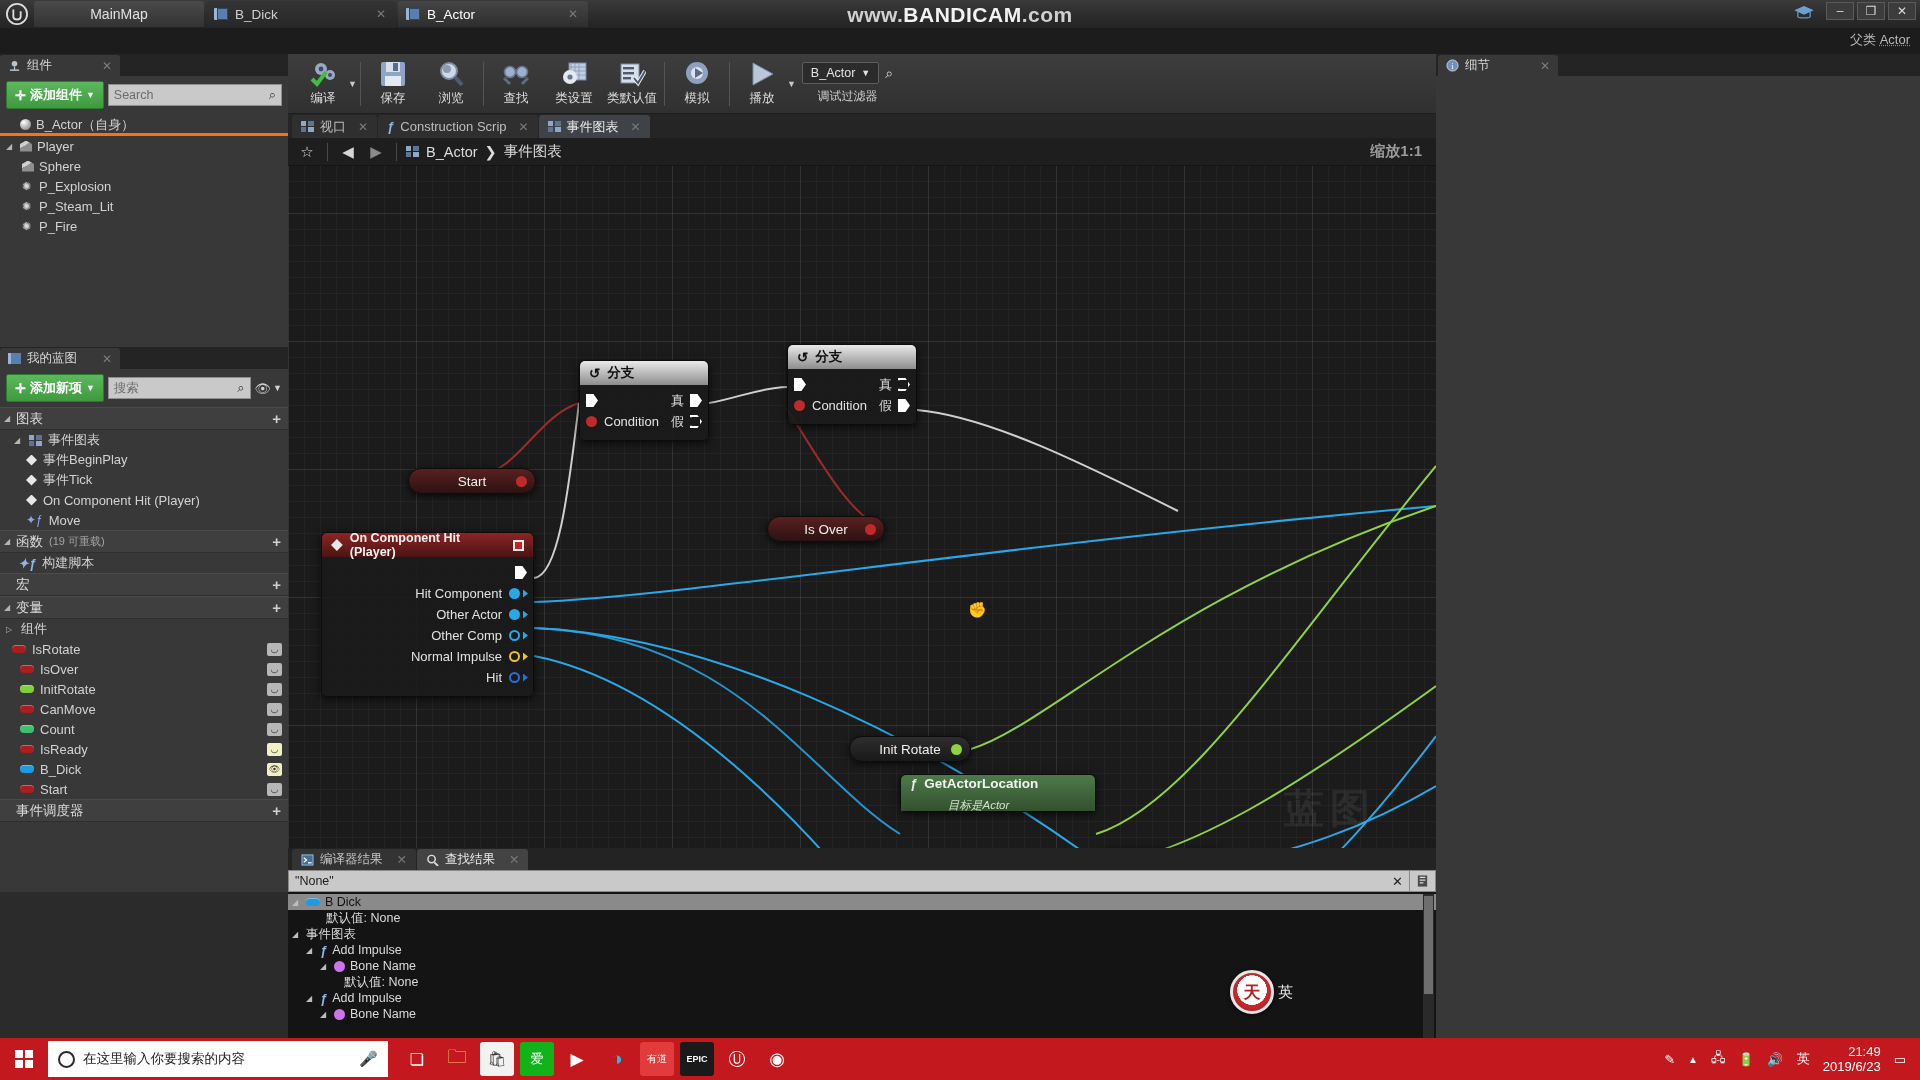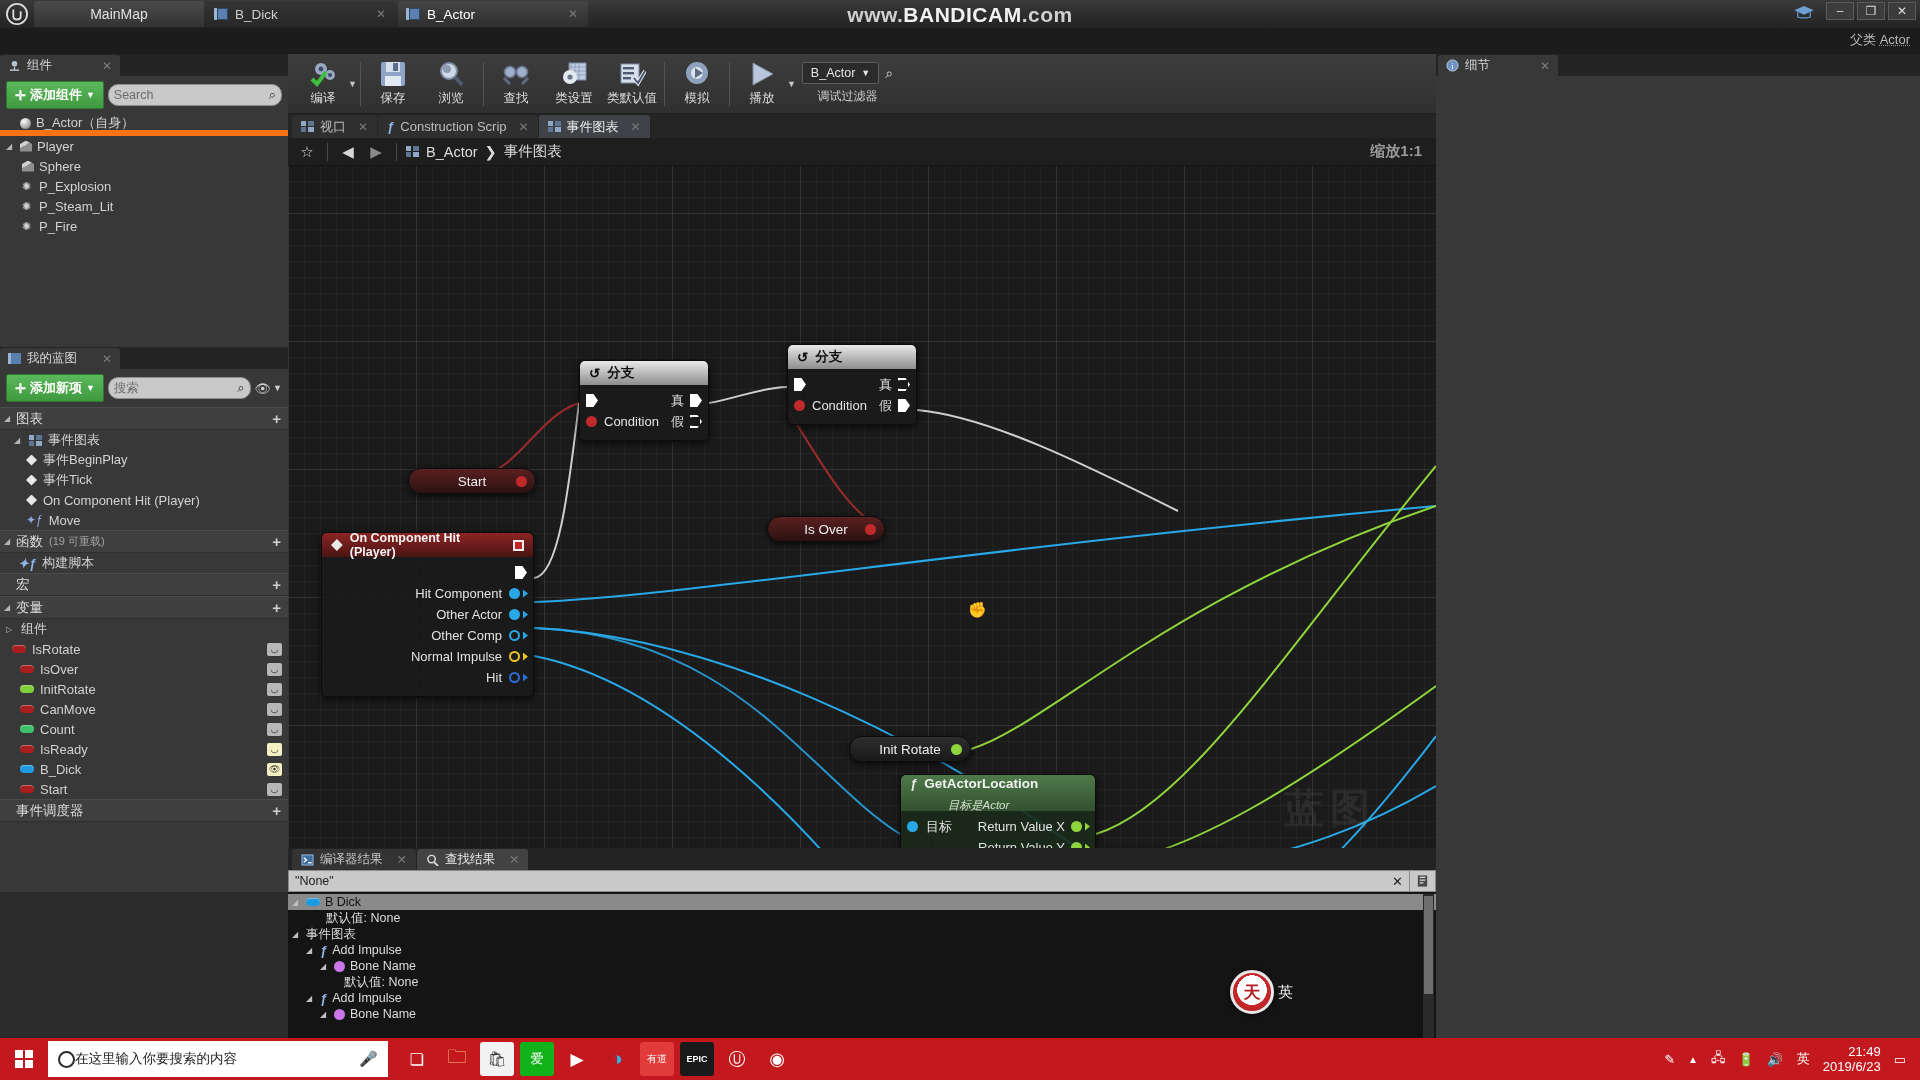--- a/index.html
+++ b/index.html
@@ -89,26 +89,26 @@
   .searchrow { display:flex; align-items:center; gap:4px; padding:5px 6px; background:#383838;}
   .green-btn {
     background: linear-gradient(180deg,#5cb85c,#3f9a3f);
     border:1px solid #2e7a2e; color:#fff; font-size:13px; font-weight:bold;
     padding:4px 8px; display:flex; align-items:center; gap:4px; border-radius:2px;
     white-space:nowrap;
   }
   .searchbox {
     flex:1; background:#c9c9c9; border:1px solid #8e8e8e; height:22px;
     display:flex; align-items:center; padding:0 5px; color:#6d6d6d; font-size:12.5px;
-    border-radius:10px;
+    border-radius:0;
   }
   .searchbox .mag { margin-left:auto; color:#333; font-size:13px;}
   .tree { padding:2px 0; font-size:13px; }
   .trow { display:flex; align-items:center; height:20px; padding-left:6px; gap:5px; color:#d2d2d2;}
-  .trow.sep { border-bottom:6px solid #f97316;}
+  .trow.sep { border-bottom:3px solid #f97316;}
   .arrow { width:9px; color:#b4b4b4; font-size:8px; }
   .ico-sphere { width:11px;height:11px;border-radius:50%;
      background:radial-gradient(circle at 35% 30%, #fff, #9a9a9a 70%, #6d6d6d); }
   .ico-mesh { width:12px;height:11px;
      background:linear-gradient(150deg,#cfcfcf 40%,#8e8e8e 41%); clip-path:polygon(50% 0,100% 32%,100% 100%,0 100%,0 32%); }
   .ico-part { width:12px;height:11px; color:#d6d6d6; font-size:11px; line-height:11px;}
 
   .myblueprint-panel { position:absolute; left:0; top:293px; width:288px; height:545px; background:#383838; }
   .mb-list { font-size:13px; }
   .mb-section {
@@ -254,21 +254,21 @@
   .start {
     width:48px;height:42px; display:flex; align-items:center; justify-content:center;
   }
   .winlogo { width:18px;height:18px;
     background:
       linear-gradient(#fff,#fff) 0 0/8px 8px no-repeat,
       linear-gradient(#fff,#fff) 10px 0/8px 8px no-repeat,
       linear-gradient(#fff,#fff) 0 10px/8px 8px no-repeat,
       linear-gradient(#fff,#fff) 10px 10px/8px 8px no-repeat; }
   .tb-search {
-    width:340px;height:36px;background:#fff;display:flex;align-items:center;
+    width:340px;height:36px;background:#fff;display:flex;align-items:center;gap:8px;
     padding:0 10px; color:#1b1b1b; font-size:13.5px;
   }
   .tb-search .cortana { width:17px;height:17px;border:2px solid #2b2b2b;border-radius:50%;}
   .tb-search .mic { margin-left:auto; font-size:15px; color:#333;}
   .tb-icons { display:flex; align-items:center; gap:6px; margin-left:12px;}
   .tbi { width:34px;height:34px; border-radius:3px; display:flex;align-items:center;justify-content:center;
      font-size:16px; color:#fff;}
   .tray { margin-left:auto; display:flex; align-items:center; gap:13px; padding-right:14px; color:#fff; font-size:13px;}
   .clock { text-align:right; line-height:15px; font-size:13px; }
 </style>
@@ -760,35 +760,20 @@
       </div>
 
       <div class="node func-node" style="left:612px;top:608px;width:196px">
         <div class="node-hdr">
           <div style="display:flex;align-items:center;gap:7px">
             <span class="fico" style="color:#eaeaea">ƒ</span>
             <span>GetActorLocation</span>
           </div>
           <div class="sub" style="margin-left:38px">目标是Actor</div>
         </div>
-        <div class="node-body">
-          <div class="prow">
-            <span class="pin-dot" style="margin-left:6px;background:#29a8e8"></span>
-            <span style="margin-left:8px">目标</span>
-            <span style="margin-left:auto">Return Value X</span>
-            <span class="pin-dot" style="margin:0 2px 0 6px;background:#8fd43c"></span>
-            <span class="pin-arrow" style="background:#8fd43c;margin-right:5px"></span>
-          </div>
-          <div class="prow" style="justify-content:flex-end">
-            <span>Return Value Y</span>
-            <span class="pin-dot" style="margin:0 2px 0 6px;background:#8fd43c"></span>
-            <span class="pin-arrow" style="background:#8fd43c;margin-right:5px"></span>
-          </div>
-
-        </div>
       </div>
 
       <div style="position:absolute;left:680px;top:435px;color:#dcdcdc;font-size:15px">✊</div>
 
       <div class="wm">蓝图</div>
     </div>
   </div>
 
   <div class="right-col">
     <div class="details-panel">

